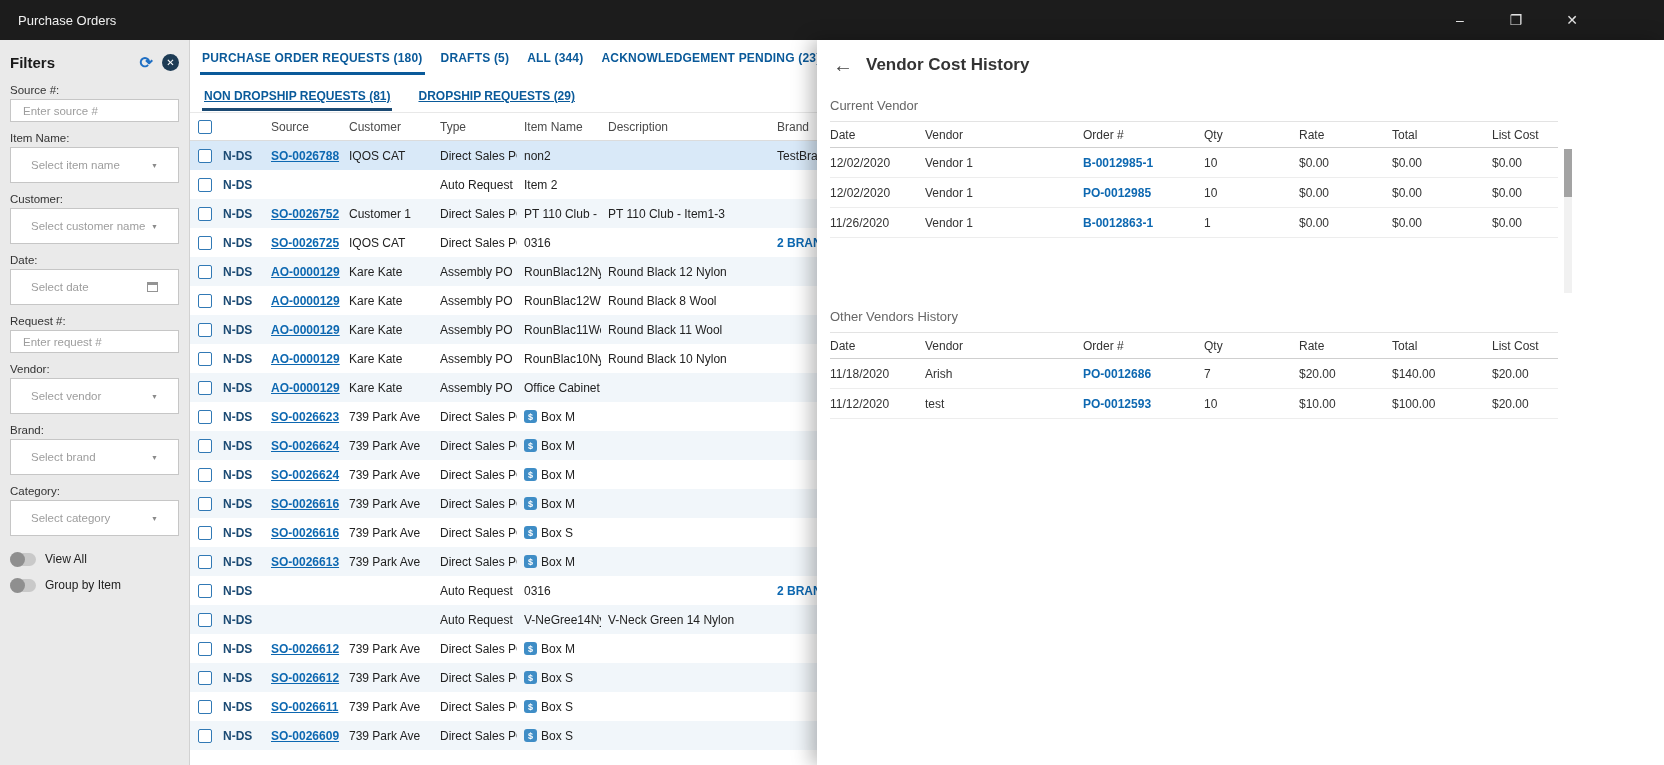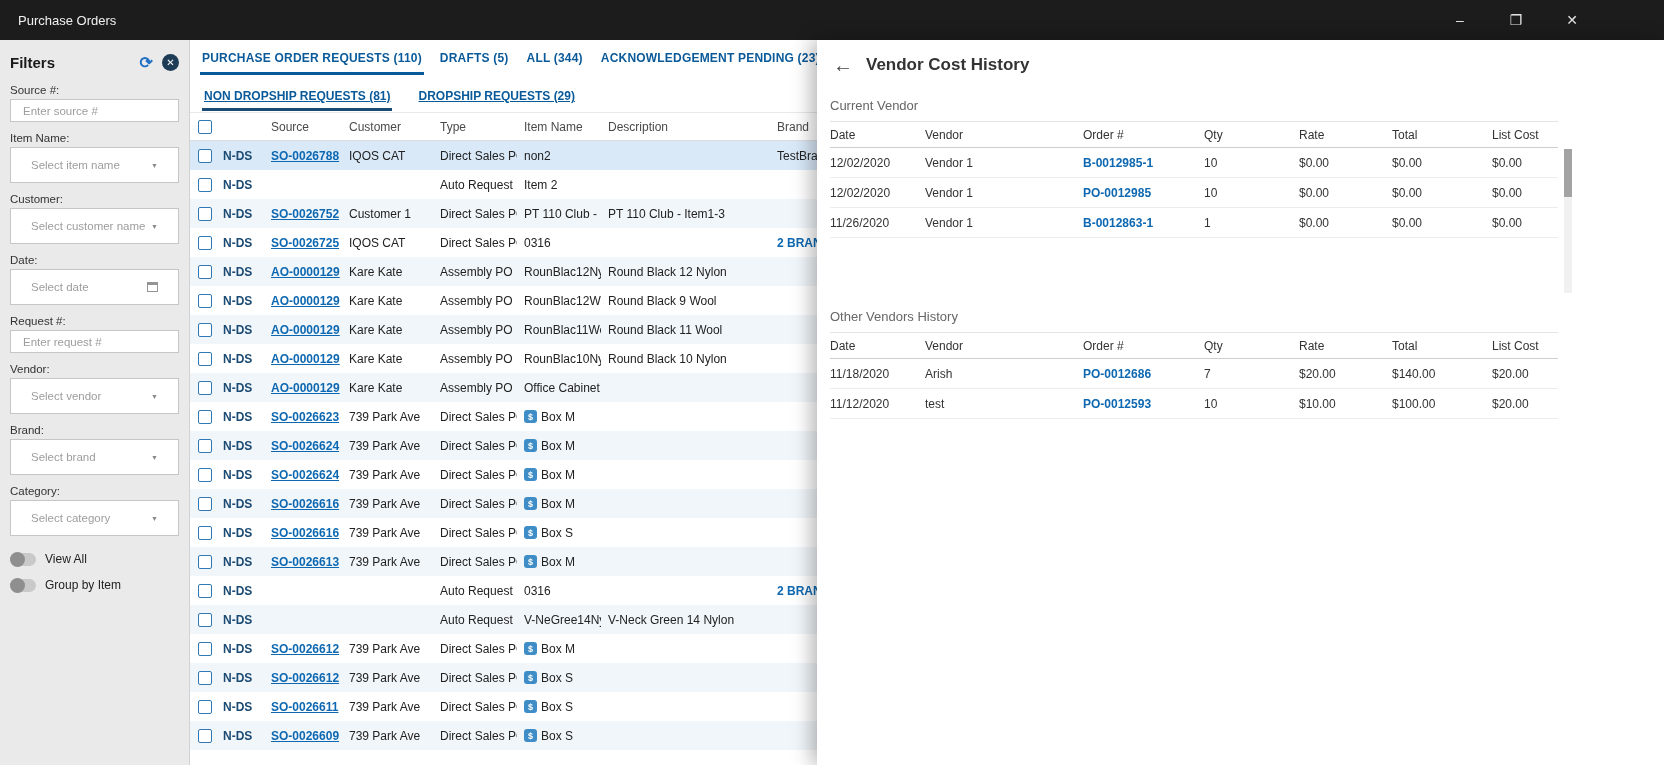--- a/index.html
+++ b/index.html
@@ -144,21 +144,21 @@
             <span class="switch">
               <span class="knob"></span>
             </span>
             <span class="toggle-label">Group by Item</span>
           </div>
         </div>
     </div>
 
     <div class="main">
       <div class="tabs">
-          <div class="tab active">PURCHASE ORDER REQUESTS (110)</div>
+          <div class="tab active">PURCHASE ORDER REQUESTS (180)</div>
           <div class="tab">DRAFTS (5)</div>
           <div class="tab">ALL (344)</div>
           <div class="tab">ACKNOWLEDGEMENT PENDING (23)</div>
           <div class="tab">ATTENTION</div>
         </div>
       <div class="subtabs">
           <div class="subtab active">NON DROPSHIP REQUESTS (81)</div>
           <div class="subtab">DROPSHIP REQUESTS (29)</div>
         </div>
       <div class="grid-header">
@@ -248,21 +248,21 @@
             <div class="cell c-cb">
               <span class="checkbox"></span>
             </div>
             <div class="cell c-tag tag">N-DS</div>
             <div class="cell c-source"><a class="link">AO-0000129</a></div>
             <div class="cell c-cust">Kare Kate</div>
             <div class="cell c-type">Assembly PO</div>
             <div class="cell c-item">
               <span>RounBlac12Wool</span>
             </div>
-            <div class="cell c-desc">Round Black 9 Wool</div>
+            <div class="cell c-desc">Round Black 8 Wool</div>
             <div class="cell c-brand"></div>
           </div>
           <div class="row">
             <div class="cell c-cb">
               <span class="checkbox"></span>
             </div>
             <div class="cell c-tag tag">N-DS</div>
             <div class="cell c-source"><a class="link">AO-0000129</a></div>
             <div class="cell c-cust">Kare Kate</div>
             <div class="cell c-type">Assembly PO</div>

